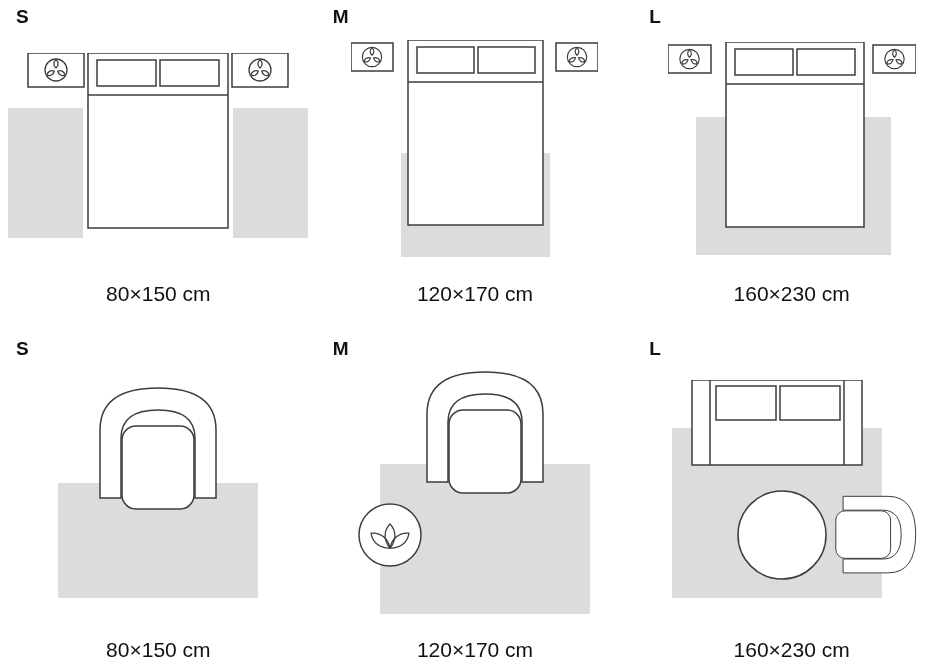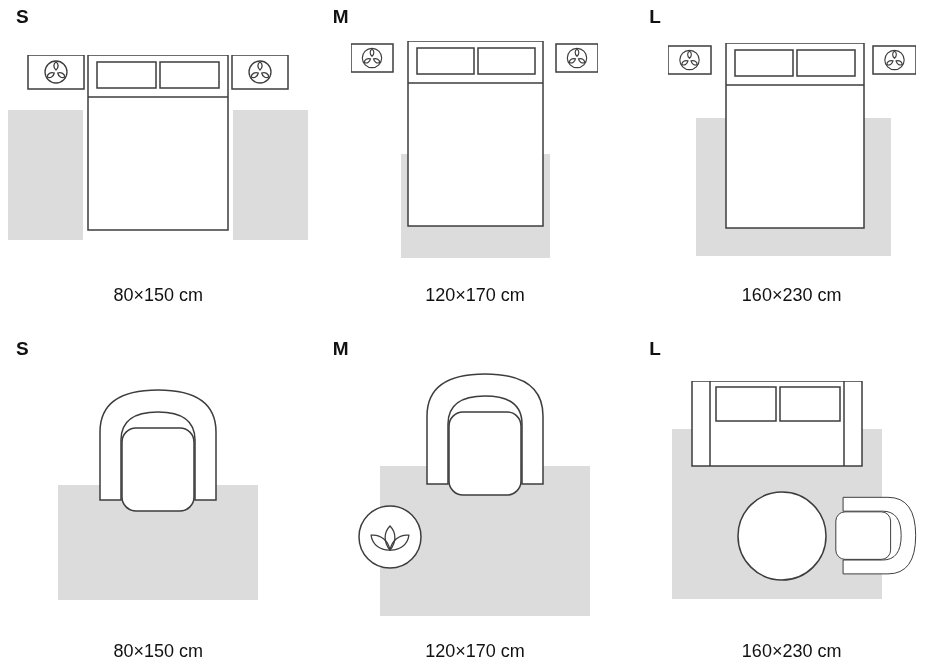--- a/index.html
+++ b/index.html
@@ -19,21 +19,21 @@
   }
   .cell { position:relative; display:flex; flex-direction:column; align-items:center; }
   .size-letter {
     position:absolute; left:16px; top:6px;
     font-size:19px; font-weight:bold; color:var(--text,#111111);
   }
   .r2 .size-letter { top:16px; }
   .fig { flex:1 1 auto; width:100%; display:flex; align-items:center; justify-content:center; }
   .r1 .fig { padding-top:14px; }
   .r2 .fig { padding-top:24px; }
-  .dim { font-size:18px; color:var(--text,#111111); }
+  .dim { font-size:21px; color:var(--text,#111111); }
   .r1 .dim { margin-bottom:16px; }
   .r2 .dim { margin-bottom:8px; }
   svg { display:block; }
   .o  { fill:#ffffff; stroke:var(--outline,#3d3d3d); stroke-width:1.5; }
   .on { fill:none;    stroke:var(--outline,#3d3d3d); stroke-width:1.5; }
   .oi { fill:none;    stroke:var(--outline,#3d3d3d); stroke-width:1.3; }
   .rug { fill:var(--rug,#dcdcdc); stroke:none; }
 </style>
 </head>
 <body>

